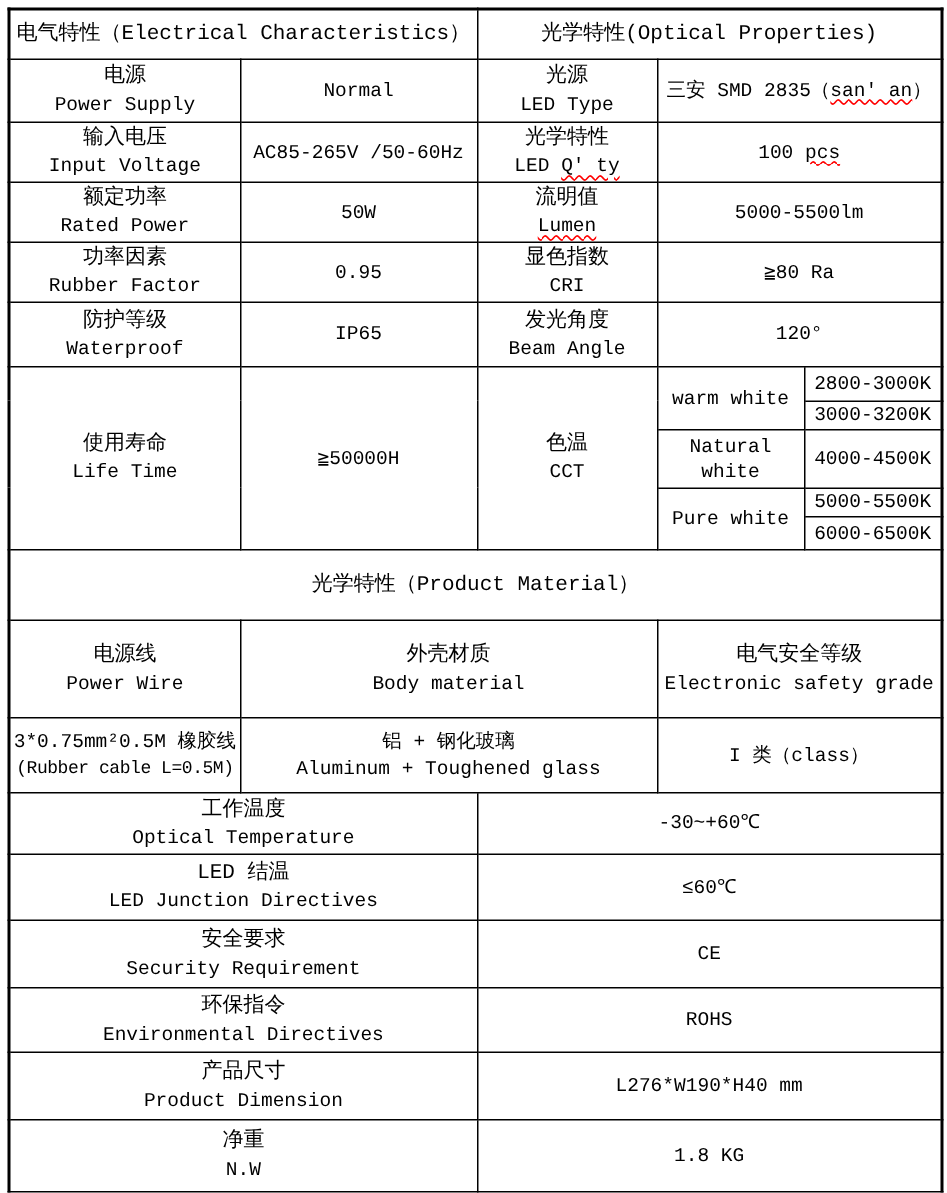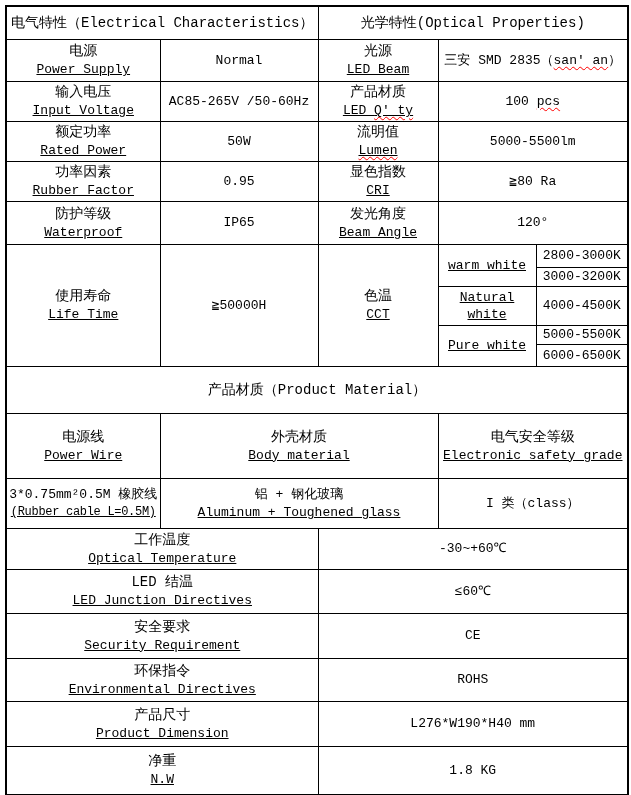--- a/index.html
+++ b/index.html
@@ -19,21 +19,21 @@
     padding-left: 17px;
   }
   td {
     border: 1px solid #000;
     text-align: center;
     vertical-align: middle;
     padding: 0 2px;
     overflow: hidden;
   }
   .zh { font-size: 14px; line-height: 19px; }
-  .en { font-size: 13px; line-height: 17px; text-decoration: underline; }
+  .en { font-size: 13px; line-height: 17px; }
   .mix { font-size: 13px; line-height: 19px; }
   .hdr { font-size: 14px; line-height: 18px; }
   .val { font-size: 13px; line-height: 17px; }
   .tight { font-size: 12px; white-space: nowrap; letter-spacing: -0.3px; }
   .sq {
     text-decoration-line: underline;
     text-decoration-style: wavy;
     text-decoration-color: #ff0000;
     text-decoration-thickness: 1px;
     text-underline-offset: 2px;
@@ -64,37 +64,37 @@
   <tr style="height:42px">
     <td>
       <div class="zh">电源</div>
       <div class="en">Power Supply</div>
     </td>
     <td>
       <div class="val">Normal</div>
     </td>
     <td>
       <div class="zh">光源</div>
-      <div class="en">LED Beam</div>
+      <div class="en">LED Type</div>
     </td>
     <td colspan="2">
       <div class="mix"><span>三安 SMD 2835（</span><span class="sq">san' an</span><span>）</span></div>
     </td>
   </tr>
 
   <tr style="height:40px">
     <td>
       <div class="zh">输入电压</div>
       <div class="en">Input Voltage</div>
     </td>
     <td>
       <div class="val">AC85-265V /50-60Hz</div>
     </td>
     <td>
-      <div class="zh">产品材质</div>
+      <div class="zh">光学特性</div>
       <div class="en"><span>LED </span><span class="sq">Q' ty</span></div>
     </td>
     <td colspan="2">
       <div class="val"><span>100 </span><span class="sq">pcs</span></div>
     </td>
   </tr>
 
   <tr style="height:40px">
     <td>
       <div class="zh">额定功率</div>
@@ -187,21 +187,21 @@
     </td>
   </tr>
   <tr style="height:22px">
     <td>
       <div class="val">6000-6500K</div>
     </td>
   </tr>
 
   <tr style="height:47px">
     <td colspan="5">
-      <div class="hdr">产品材质（Product Material）</div>
+      <div class="hdr">光学特性（Product Material）</div>
     </td>
   </tr>
   <tr style="height:65px">
     <td>
       <div class="zh">电源线</div>
       <div class="en">Power Wire</div>
     </td>
     <td colspan="2">
       <div class="zh">外壳材质</div>
       <div class="en">Body material</div>

